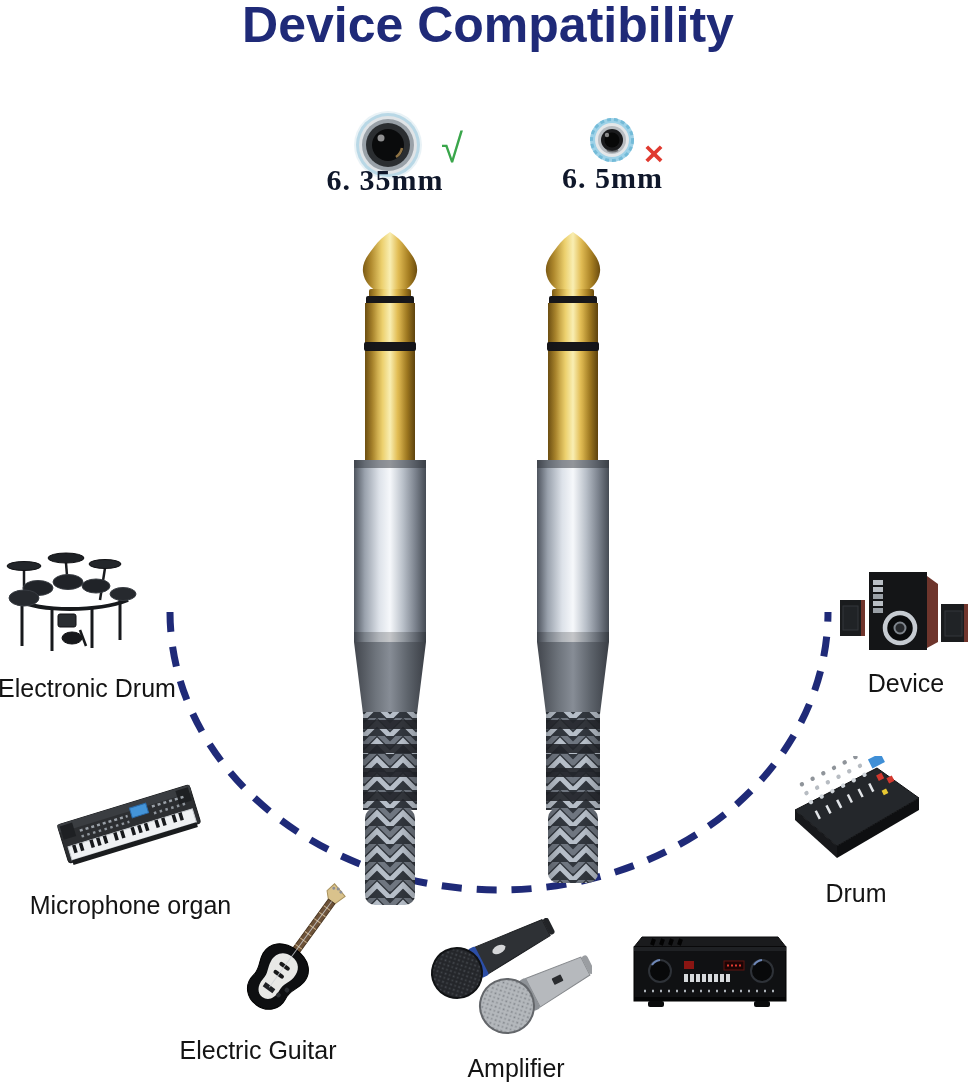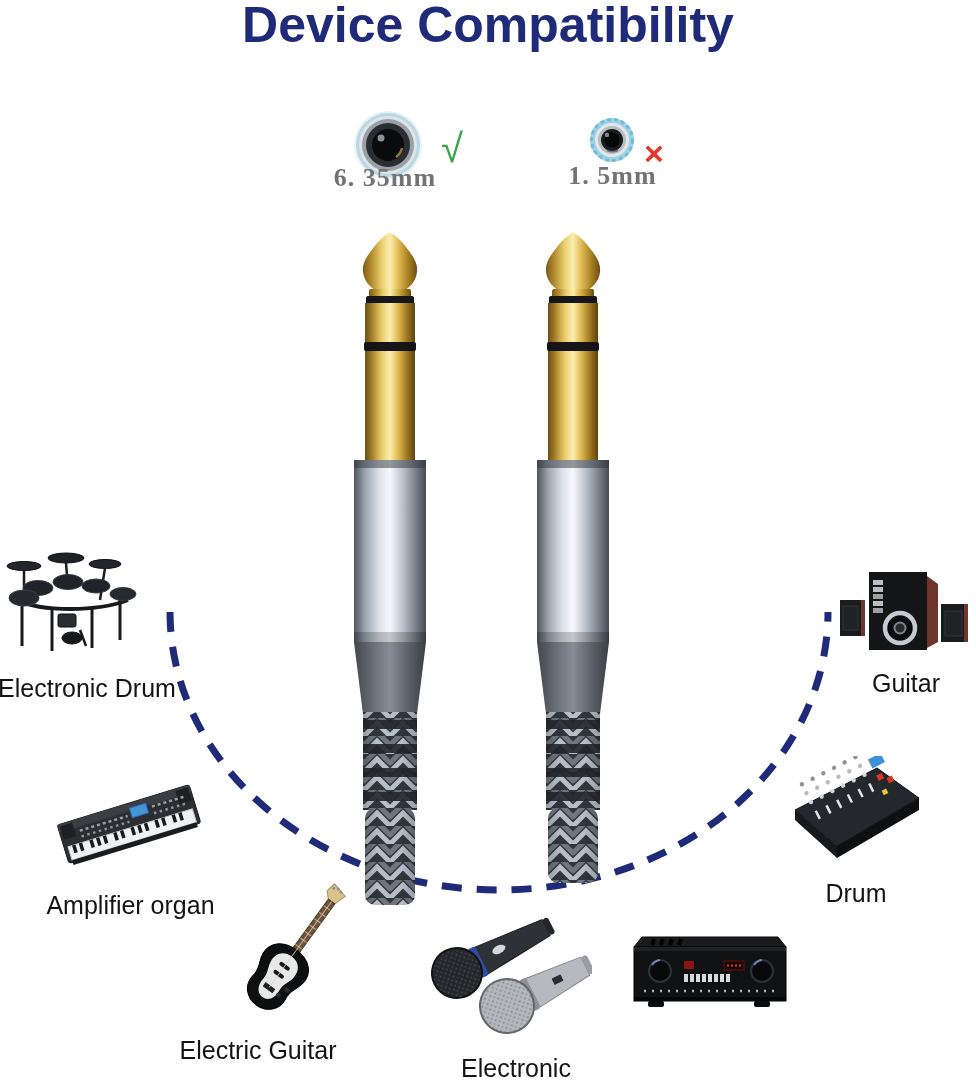--- a/index.html
+++ b/index.html
@@ -1,21 +1,21 @@
 <!DOCTYPE html>
 <html style="--accent_navy: #1f2a78; --check_green: #3aa64b; --cross_red: #e03a30; --gold: #e3c05c; --silver: #d9dee5; --braid_gray: #b6bec8;"><head>
 <meta charset="utf-8">
 <style>
   html,body{margin:0;padding:0;background:#ffffff;}
   #canvas{position:relative;width:976px;height:1087px;background:#ffffff;overflow:hidden;
           font-family:"Liberation Sans",sans-serif;}
   .abs{position:absolute;}
   .title{left:0;right:0;top:-4px;text-align:center;font-weight:bold;font-size:50px;
          letter-spacing:0px;color:var(--accent_navy,#1f2a78);}
-  .size-label{font-family:"Liberation Serif","DejaVu Serif",serif;font-size:26px;color:#737373;
+  .size-label{font-family:"Liberation Serif","DejaVu Serif",serif;font-size:30px;color:#0f172a;
               text-align:center;letter-spacing:1px;font-weight:bold;}
   .check{font-size:40px;color:var(--check_green,#3aa64b);font-weight:400;line-height:1;}
   .cross{font-size:34px;color:var(--cross_red,#e03a30);font-weight:bold;line-height:1;}
   .dev-label{font-size:25px;color:#141414;text-align:center;white-space:nowrap;}
   svg{display:block;}
 </style>
 </head>
 <body>
 
 <div id="canvas">
@@ -39,21 +39,21 @@
     <circle cx="24" cy="24" r="22" fill="#9ed2e8"></circle>
     <circle cx="24" cy="24" r="20.5" fill="none" stroke="#74bbd8" stroke-width="3" stroke-dasharray="4 3"></circle>
     <circle cx="24" cy="24" r="17" fill="#e4e7e9"></circle>
     <circle cx="24" cy="24" r="14" fill="#b7bcc1"></circle>
     <circle cx="24" cy="24" r="11" fill="#1a1b1d"></circle>
     <circle cx="24" cy="24" r="7.5" fill="#070808"></circle>
     <circle cx="19" cy="19" r="2.2" fill="#ffffff" opacity="0.5"></circle>
     <path d="M19 34 A 12 12 0 0 0 30 34" stroke="#3a3c3e" stroke-width="2" fill="none" opacity="0.6"></path>
   </svg>
   <span class="abs cross" style="left:644px;top:136px">×</span>
-  <div class="abs size-label" style="left:550px;top:161px;width:125px">1. 5mm</div>
+  <div class="abs size-label" style="left:550px;top:161px;width:125px">6. 5mm</div>
 
   <svg class="abs" style="left:0;top:0" width="976" height="1087" viewBox="0 0 976 1087">
     <defs>
       <linearGradient id="gold" x1="0" y1="0" x2="1" y2="0">
         <stop offset="0" stop-color="#7c5a14"></stop>
           <stop offset="0.15" stop-color="#b08a2e"></stop>
         <stop offset="0.35" stop-color="#ecd06e"></stop>
           <stop offset="0.5" stop-color="#f9eeb2"></stop>
         <stop offset="0.65" stop-color="#e2bd55"></stop>
           <stop offset="0.85" stop-color="#a47c20"></stop>
@@ -162,39 +162,39 @@
     <rect x="33" y="17" width="10" height="5" fill="#b9bec4"></rect>
     <rect x="33" y="24" width="10" height="5" fill="#9aa0a6"></rect>
     <rect x="33" y="31" width="10" height="5" fill="#b9bec4"></rect>
     <rect x="33" y="38" width="10" height="5" fill="#9aa0a6"></rect>
     <circle cx="60" cy="58" r="15" fill="#0a0b0c" stroke="#c6cbd1" stroke-width="4.5"></circle>
     <circle cx="60" cy="58" r="5.5" fill="#26282b" stroke="#7e848b" stroke-width="2"></circle>
     <rect x="101" y="34" width="27" height="38" fill="#1a1c1e"></rect>
     <rect x="124" y="34" width="4" height="38" fill="#70352c"></rect>
     <rect x="105" y="41" width="17" height="25" fill="#202326" stroke="#33363a"></rect>
   </svg>
-  <div class="abs dev-label" style="left:836px;top:669px;width:140px">Guitar</div>
+  <div class="abs dev-label" style="left:836px;top:669px;width:140px">Device</div>
 
   <svg class="abs" style="left:50px;top:776px" width="158" height="95" viewBox="0 0 158 95">
     <g transform="rotate(-17 79 48)">
       <rect x="10" y="28" width="138" height="40" rx="3" fill="#2c2e31" stroke="#1b1d1f"></rect>
       <rect x="10" y="28" width="138" height="8" fill="#3a3d41"></rect>
       <rect x="12" y="30" width="13" height="14" fill="#1e2023"></rect>
       <rect x="133" y="30" width="13" height="14" fill="#1e2023"></rect>
       <rect x="84" y="33" width="17" height="10" fill="#4494d8" stroke="#2a6aa8"></rect>
       <path d="M30 40 H80" stroke="#9aa0a7" stroke-width="2.5" stroke-dasharray="3 3"></path>
       <path d="M30 46 H80" stroke="#8f959c" stroke-width="2.5" stroke-dasharray="2.5 3.5"></path>
       <path d="M106 38 H142" stroke="#9aa0a7" stroke-width="2.5" stroke-dasharray="3 3"></path>
       <path d="M106 45 H142" stroke="#8f959c" stroke-width="2.5" stroke-dasharray="2.5 3.5"></path>
       <rect x="14" y="52" width="130" height="14" fill="#eef0f2" stroke="#c8ccd0"></rect>
       <path d="M20 52 v8 M27 52 v8 M38 52 v8 M45 52 v8 M52 52 v8 M63 52 v8 M70 52 v8 M81 52 v8 M88 52 v8 M95 52 v8 M106 52 v8 M113 52 v8 M124 52 v8 M131 52 v8" stroke="#17191c" stroke-width="3.5"></path>
       <rect x="14" y="66" width="130" height="5" fill="#1a1c1e"></rect>
     </g>
   </svg>
-  <div class="abs dev-label" style="left:28px;top:891px;width:205px">Amplifier organ</div>
+  <div class="abs dev-label" style="left:28px;top:891px;width:205px">Microphone organ</div>
 
   <svg class="abs" style="left:775px;top:756px" width="152" height="120" viewBox="0 0 152 120">
     <polygon points="20,54 102,12 144,42 62,90" fill="#24272b" stroke="#101113"></polygon>
     <polygon points="62,90 144,42 144,54 62,102" fill="#0e0f11"></polygon>
     <polygon points="20,54 62,90 62,102 20,64" fill="#17181b"></polygon>
     <g transform="translate(36,46) rotate(-27)">
       <g fill="#8f949a">
         <circle cx="0" cy="-20" r="2.2"></circle>
           <circle cx="12" cy="-20" r="2.2"></circle>
           <circle cx="24" cy="-20" r="2.2"></circle>
@@ -275,21 +275,21 @@
       <circle cx="0" cy="0" r="25" fill="url(#meshDark)" stroke="#101214" stroke-width="2"></circle>
     </g>
     <g transform="translate(95 88) rotate(-27)">
       <polygon points="29,-16 88,-10 88,10 29,16" fill="#b6b9bd" stroke="#85888c"></polygon>
       <rect x="88" y="-10" width="6" height="20" rx="3" fill="#9a9da1"></rect>
       <rect x="22" y="-17" width="7" height="34" rx="2" fill="#8e9297"></rect>
       <rect x="52" y="-4" width="10" height="7" rx="1" fill="#2a2c2f"></rect>
       <circle cx="0" cy="0" r="27" fill="url(#meshLight)" stroke="#63666a" stroke-width="2"></circle>
     </g>
   </svg>
-  <div class="abs dev-label" style="left:426px;top:1054px;width:180px">Electronic</div>
+  <div class="abs dev-label" style="left:426px;top:1054px;width:180px">Amplifier</div>
 
   <svg class="abs" style="left:620px;top:933px" width="178" height="88" viewBox="0 0 178 88">
     <polygon points="22,4 158,4 166,14 14,14" fill="#1a1b1d" stroke="#0a0b0c"></polygon>
     <path d="M34 6 l-2 6 M43 6 l-2 6 M52 6 l-2 6 M61 6 l-2 6" stroke="#030303" stroke-width="4"></path>
     <rect x="14" y="14" width="152" height="54" fill="#101113" stroke="#000000"></rect>
     <rect x="14" y="14" width="152" height="4" fill="#1f2124"></rect>
     <circle cx="40" cy="38" r="11" fill="#08090a" stroke="#2e3238" stroke-width="2"></circle>
     <path d="M32 32 A 11 11 0 0 1 40 27" stroke="#6f88b8" stroke-width="2" fill="none"></path>
     <circle cx="142" cy="38" r="11" fill="#08090a" stroke="#2e3238" stroke-width="2"></circle>
     <path d="M134 32 A 11 11 0 0 1 142 27" stroke="#6f88b8" stroke-width="2" fill="none"></path>

